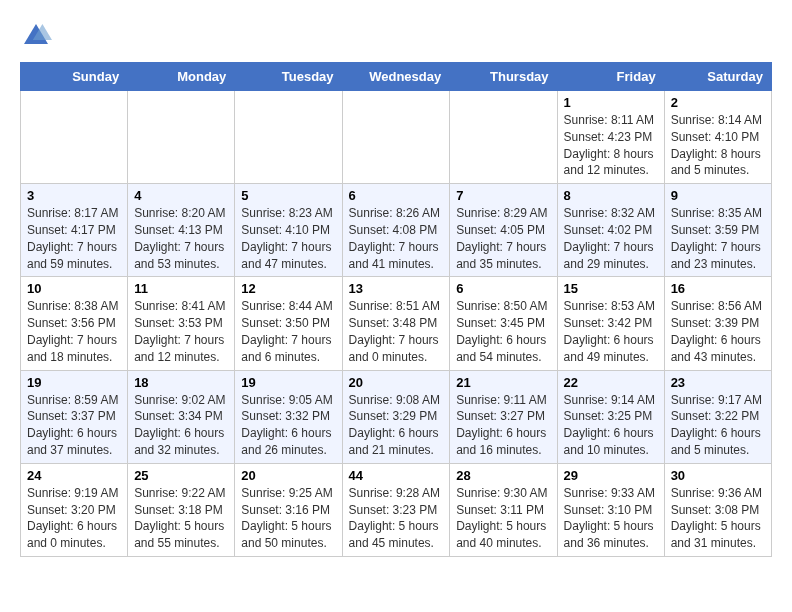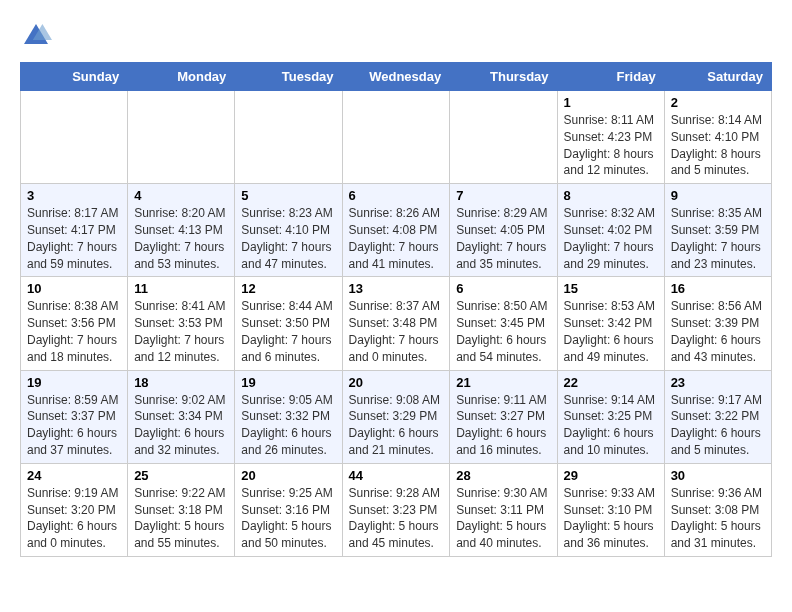--- a/index.html
+++ b/index.html
@@ -180,21 +180,21 @@
 Daylight: 7 hours and 12 minutes.</div>
         </td>
         <td>
           <span class="day-number">12</span>
           <div class="day-info">Sunrise: 8:44 AM
 Sunset: 3:50 PM
 Daylight: 7 hours and 6 minutes.</div>
         </td>
         <td>
           <span class="day-number">13</span>
-          <div class="day-info">Sunrise: 8:37 AM
+          <div class="day-info">Sunrise: 8:51 AM
 Sunset: 3:48 PM
 Daylight: 7 hours and 0 minutes.</div>
         </td>
         <td>
           <span class="day-number">6</span>
           <div class="day-info">Sunrise: 8:50 AM
 Sunset: 3:45 PM
 Daylight: 6 hours and 54 minutes.</div>
         </td>
         <td>

